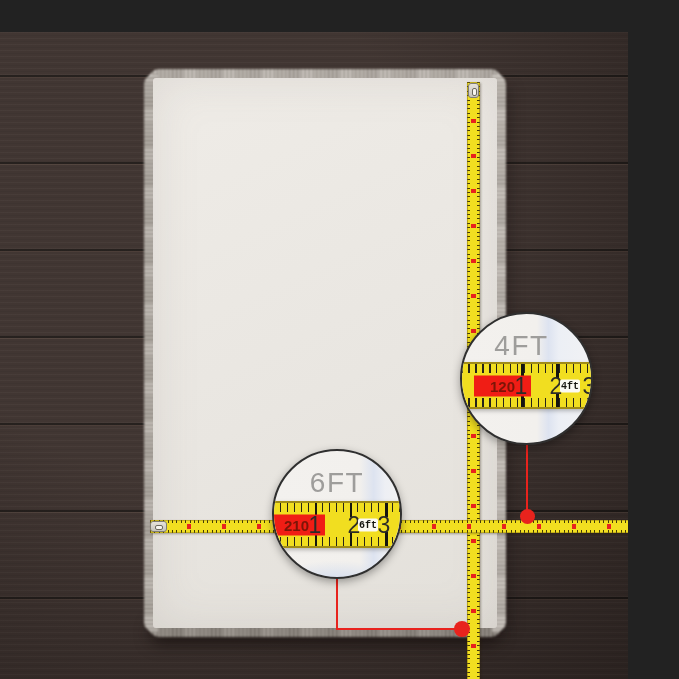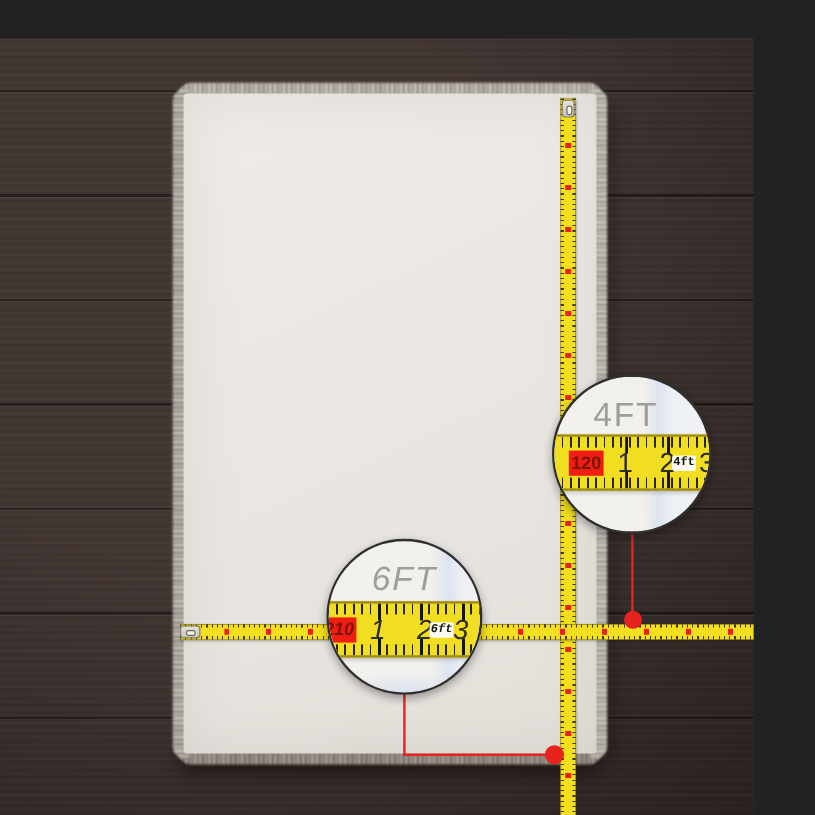--- a/index.html
+++ b/index.html
@@ -101,21 +101,20 @@
   }
   .c4 {
     left: 460px; top: 280px; width: 133px; height: 133px;
     background: linear-gradient(to right, #f3f1ee 0%, #f2f0ed 58%, #dde3f0 67%, #eceff5 75%, #f1f2f4 100%);
   }
   .c6 {
     left: 272px; top: 417px; width: 130px; height: 130px;
     background:
       radial-gradient(120% 55% at 50% 120%, #dce2ee 0 38%, rgba(220,226,238,0) 60%),
       linear-gradient(to right, #f3f1ee 0%, #f2f0ed 68%, #dde3f0 79%, #edeff4 88%, #f2f2f2 100%);
-    font-style: italic;
   }
   .callout-label {
     position: absolute; top: 16px; left: 0; right: 0; text-align: center;
     font-size: 28px; font-weight: 500; color: #9e9d9b; letter-spacing: 1.5px;
   }
   .c4 .callout-label { transform: translateX(-5px); }
   .mag-tape {
     position: absolute; left: -8px; right: -8px; height: 43px;
     background-color: #f1de20;
     background-image:
@@ -126,21 +125,21 @@
     background-size: 100% 14px, 100% 14px, 100% 9px, 100% 9px;
     background-repeat: no-repeat;
     border-top: 2px solid #a08c17; border-bottom: 2px solid #a08c17;
     box-shadow: 0 2px 4px rgba(0,0,0,0.25);
   }
   .c4 .mag-tape { top: 48px; background-position: 67px 0, 67px 100%, 0 0, 0 100%; }
   .c6 .mag-tape { top: 50px; background-position: 49px 0, 49px 100%, 0 0, 0 100%; }
   .cm-badge {
     position: absolute; top: 50%; transform: translateY(-50%);
     background: #f01d15; color: #7c1507; font-weight: bold; font-size: 15px;
-    line-height: 19px; padding: 1px 2px;
+    line-height: 19px; padding: 1px 16px;
   }
   .c4 .cm-badge { left: 20px; }
   .c6 .cm-badge { left: 2px; }
   .tn {
     position: absolute; top: 50%; transform: translate(-50%,-50%);
     font-size: 23px; color: #2c2c28;
   }
   .c4 .tn1 { left: 67px; }  .c4 .tn2 { left: 102px; }  .c4 .tn3 { left: 135px; }
   .c6 .tn1 { left: 49px; }  .c6 .tn2 { left: 88px; }   .c6 .tn3 { left: 118px; }
   .unit-badge {

